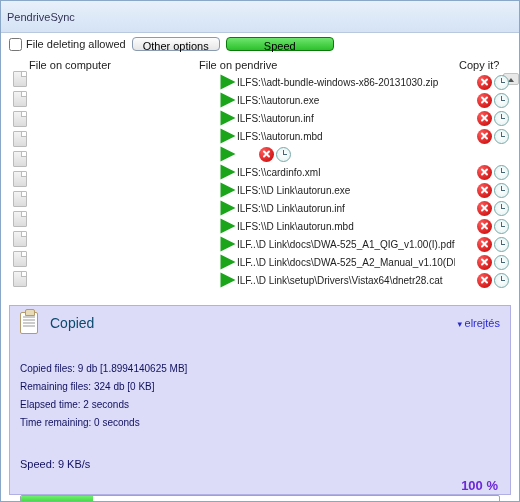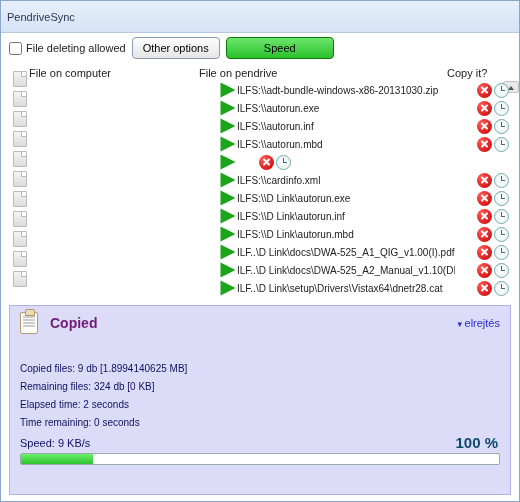--- a/index.html
+++ b/index.html
@@ -2,23 +2,23 @@
 <html><head>
 <meta charset="utf-8">
 <style>
   * { box-sizing: border-box; margin: 0; padding: 0; font-family: Tahoma, Arial, sans-serif; }
   body { width: 520px; height: 502px; background: #ffffff; font-size: 11px; color: #222; overflow: hidden; position: relative; border: 1px solid #8aa7c7; }
   .titlebar { height: 32px; background: linear-gradient(to bottom, #e8f0fa, #d4e3f5); display: flex; align-items: center; padding: 0 6px; font-size: 11px; color: #335; border-bottom: 1px solid #b8c8de; }
   .toprow { display: flex; align-items: center; gap: 6px; padding: 4px 8px; }
   .syncing { font-size: 16px; font-weight: bold; color: #1735a8; flex: 1; }
   .checkbox-wrap { display: flex; align-items: center; gap: 4px; font-size: 11px; }
   .checkbox-wrap input { width: 13px; height: 13px; }
-  .btn { font-size: 11px; padding: 2px 10px; border: 1px solid #8a9aaf; border-radius: 4px; background: linear-gradient(to bottom, #fdfdfd, #e6e6e6); cursor: pointer; height: 22px; }
+  .btn { font-size: 11px; padding: 2px 10px; border: 1px solid #8a9aaf; border-radius: 4px; background: linear-gradient(to bottom, #fdfdfd, #e6e6e6); cursor: pointer; height: 14px; }
   .btn-copy { background: linear-gradient(to bottom, #6de66d, #2bc12b); color: #000; border: 1px solid #0a7a0a; width: 108px; font-weight: normal; }
-  .headers { display: flex; padding: 4px 12px 2px 8px; font-size: 11px; }
+  .headers { display: flex; padding: 4px 0 2px 8px; font-size: 11px; }
   .headers .col-left { width: 180px; padding-left: 20px; }
   .headers .col-mid { flex: 1; padding-left: 10px; }
   .headers .col-right { width: 60px; text-align: left; padding-right: 4px; }
   .filelist { height: 230px; overflow: hidden; position: relative; padding: 0 8px; }
   .row { display: flex; align-items: center; height: 18px; }
   .left-pad { width: 210px; }
   .arrow-col { width: 18px; display: flex; align-items: center; }
   .name-col { flex: 1; font-size: 10px; white-space: nowrap; overflow: hidden; }
   .action-col { width: 56px; display: flex; gap: 2px; align-items: center; justify-content: flex-end; padding-right: 2px; }
   .page-icon { width: 14px; height: 16px; background: linear-gradient(to bottom, #f4f4f4, #dcdcdc); border: 1px solid #bbb; border-radius: 1px; position: relative; }
@@ -30,27 +30,27 @@
   .clock { width: 15px; height: 15px; border-radius: 50%; border: 1px solid #7aa; background: radial-gradient(circle at 50% 50%, #fff, #e4f0f0); position: relative; cursor: pointer; }
   .clock::before { content:""; position:absolute; left:6px; top:2px; width:1px; height:5px; background:#467; }
   .clock::after  { content:""; position:absolute; left:6px; top:6px; width:4px; height:1px; background:#467; }
   .scroll-stub { position: absolute; top: 0; right: 0; width: 16px; height: 12px; background: #e8e8e8; border: 1px solid #c4c4c4; border-radius: 2px; cursor: pointer; }
   .scroll-stub::after { content:""; position:absolute; left:4px; top:4px; width:0; height:0; border-left:3px solid transparent; border-right:3px solid transparent; border-bottom:4px solid #555; }
   .status-panel { position: absolute; left: 8px; right: 8px; bottom: 6px; height: 190px; background: #dcdcf8; border: 1px solid #b0b0e4; padding: 6px 10px 4px 10px; }
   .status-head { display: flex; align-items: center; }
   .clip-icon { width: 18px; height: 22px; background: #fff; border: 1px solid #b69b6a; border-radius: 2px; margin-right: 12px; position: relative; }
   .clip-icon::before { content:""; position:absolute; left:2px; top:3px; width:12px; height:2px; background:#ccc; box-shadow:0 3px 0 #ccc, 0 6px 0 #ccc, 0 9px 0 #ccc; }
   .clip-icon::after { content:""; position:absolute; top:-4px; left:4px; width:8px; height:5px; border:1px solid #b69b6a; border-radius:2px 2px 0 0; background:#e8dcb8; }
-  .status-title { font-size: 14px; font-weight: bold; color: #701a75; flex: 1; }
+  .status-title { font-size: 14px; font-weight: normal; color: #0c4a6e; flex: 1; }
   .status-hide { font-size: 11px; color: #2a2ad0; cursor: pointer; }
   .status-hide::before { content:"▾ "; font-size: 9px; }
   .status-lines { margin-top: 26px; font-size: 10px; color: #101060; line-height: 18px; }
   .status-bottom { display: flex; align-items: center; margin-top: 2px; }
   .speed-line { font-size: 11px; color: #101060; flex: 1; }
-  .percent { font-size: 15px; font-weight: bold; color: #0c4a6e; padding-right: 2px; }
+  .percent { font-size: 13px; font-weight: bold; color: #6d28d9; padding-right: 2px; margin-top: 44px; }
   .progress { height: 12px; border: 1px solid #9aa; background: #fff; border-radius: 2px; margin-top: 2px; overflow: hidden; }
   .progress-fill { height: 100%; background: linear-gradient(to bottom, #6cf06c, #2ec22e); }
   .left-icons-col { position: absolute; left: 12px; top: 70px; }
   .left-icons-col .page-icon { margin-bottom: 4px; }
 </style>
 </head>
 <body>
 
 <div class="titlebar">
   <span>PendriveSync</span>

